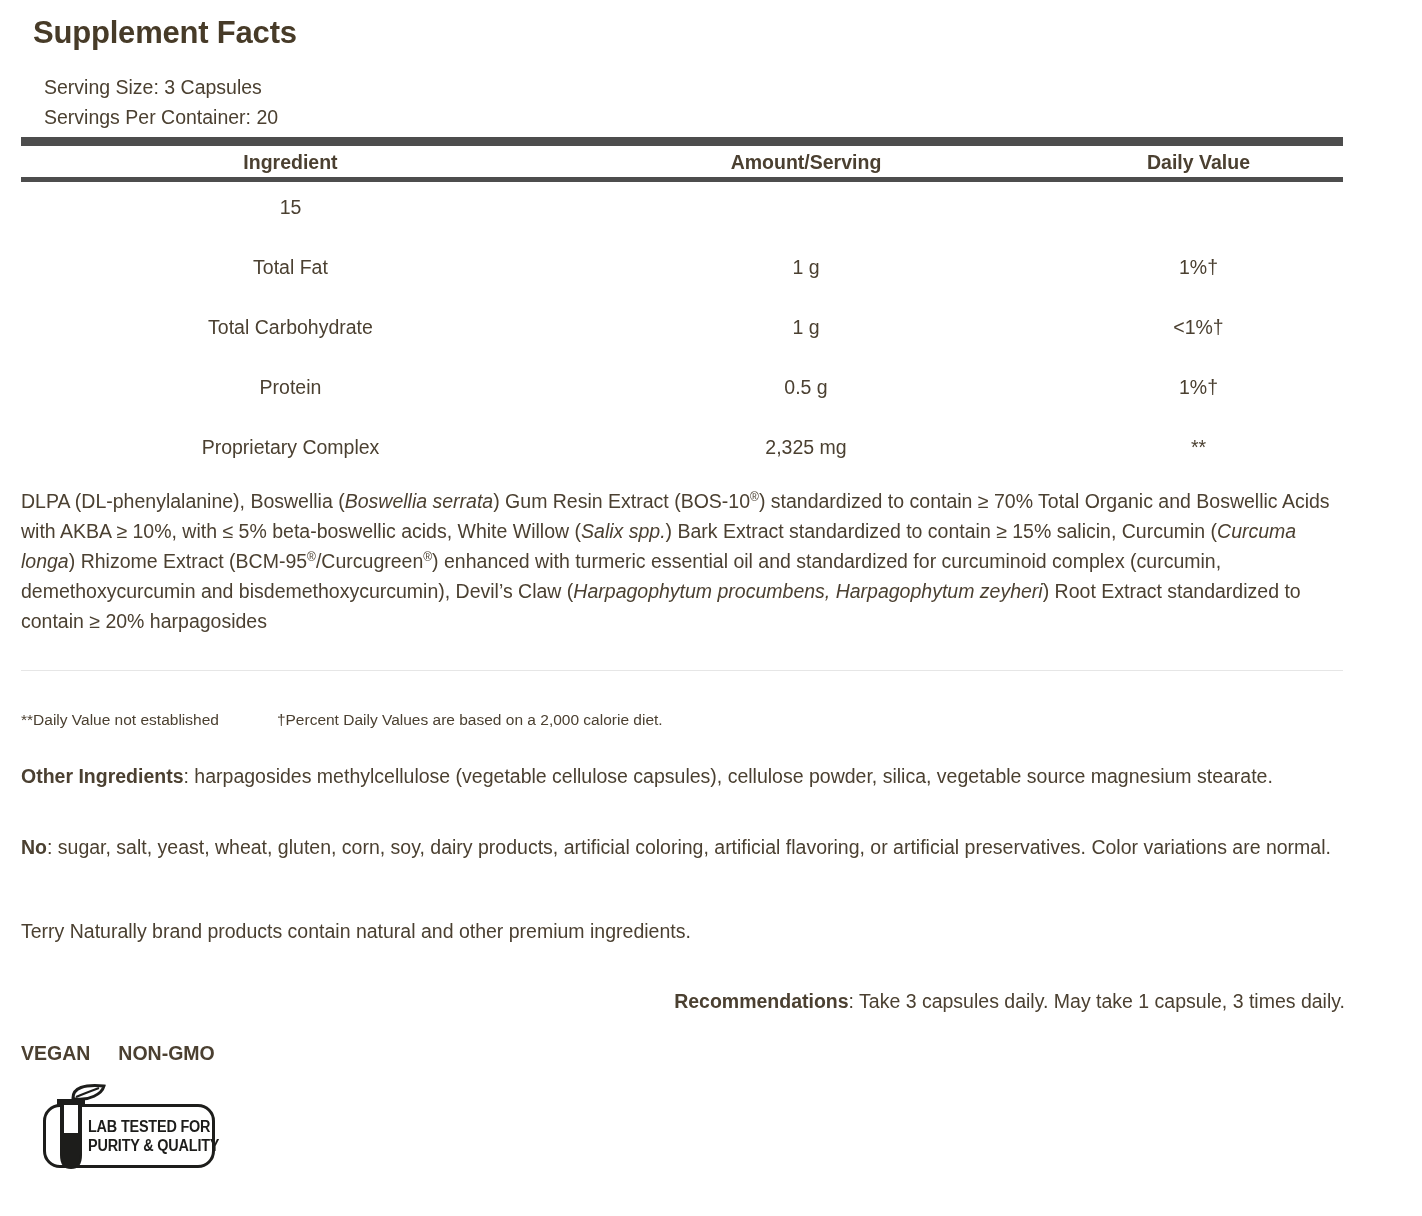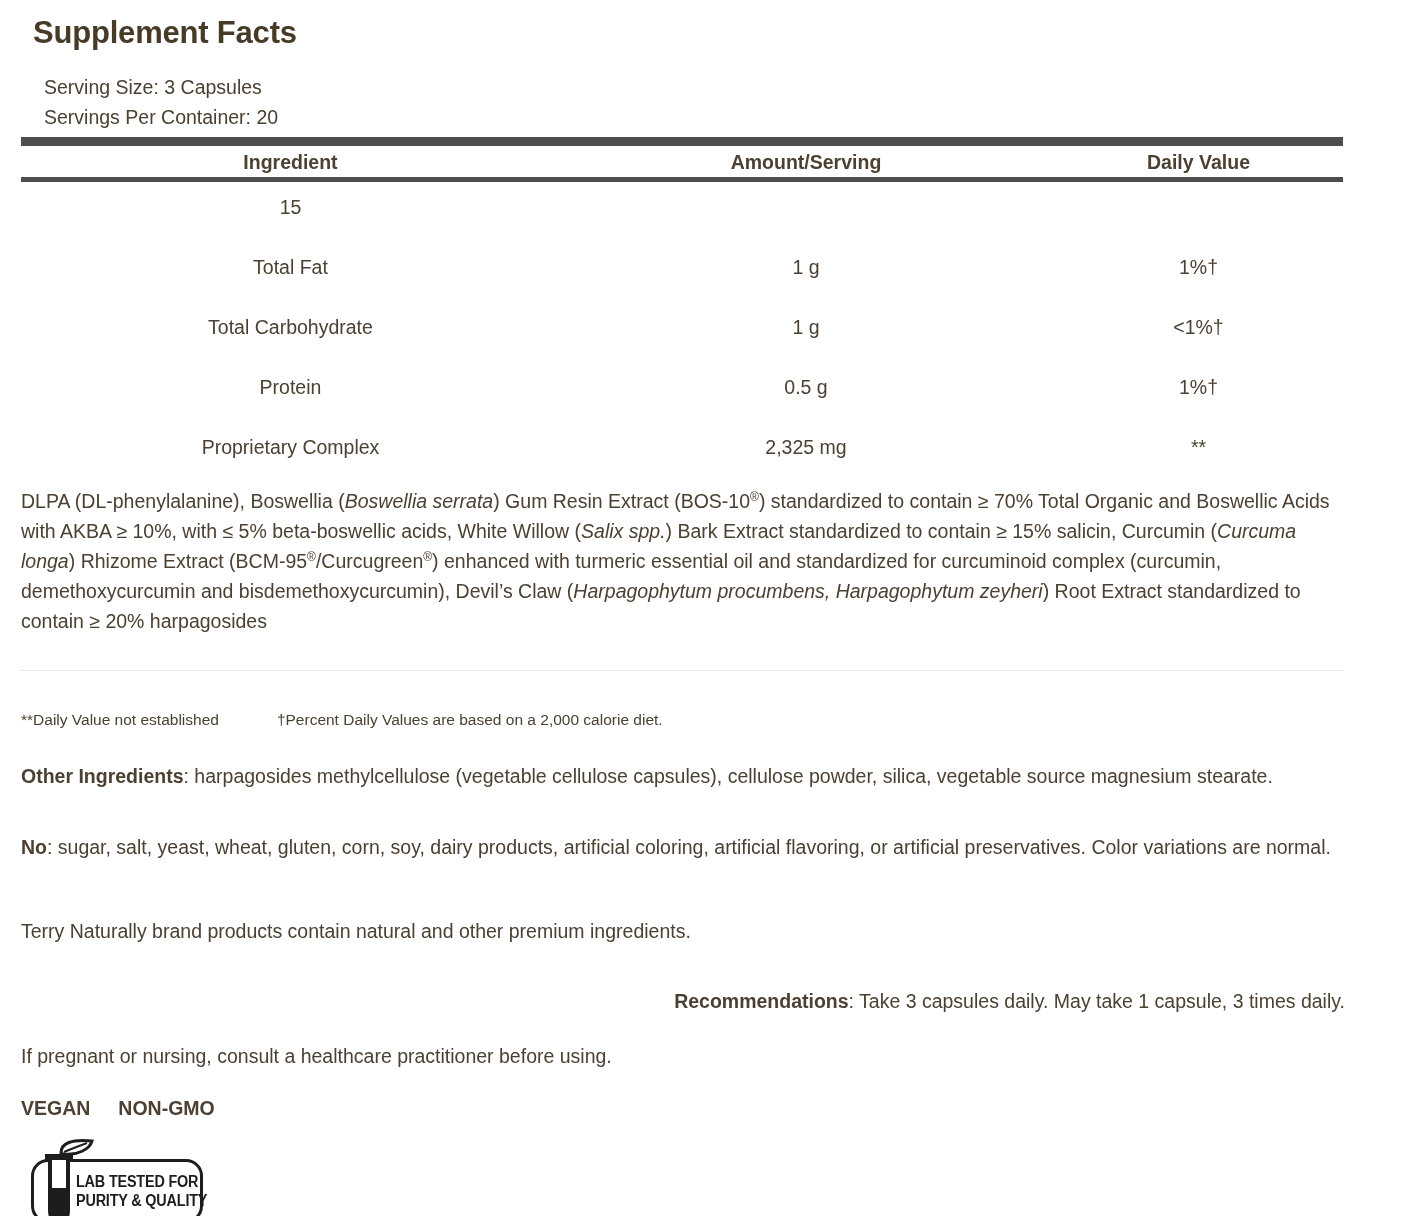--- a/index.html
+++ b/index.html
@@ -36,21 +36,21 @@
 
   .para{font-size:19.5px;line-height:30px;margin:0;width:1324px;}
   .mt-other{margin-top:32px;}
   .mt-no{margin-top:41px;}
   .mt-brand{margin-top:54px;}
   .mt-reco{margin-top:40px;text-align:right;}
   .mt-preg{margin-top:25px;}
 
   .diet-badges{margin-top:26px;font-size:19.5px;font-weight:bold;display:flex;gap:28px;align-items:center;}
 
-  .lab-badge{position:relative;margin-top:39px;margin-left:10px;width:172px;height:64px;
+  .lab-badge{position:relative;margin-top:39px;margin-left:22px;width:172px;height:64px;
     border:3px solid var(--badge-black);border-radius:17px;display:flex;align-items:center;background:#fff;}
   .lab-icon{position:absolute;left:5px;top:-22px;width:58px;height:96px;overflow:visible;}
   .lab-text{margin-left:42px;font-size:16px;font-weight:bold;line-height:19px;color:var(--badge-black);
     letter-spacing:-0.2px;transform:scaleX(0.9);transform-origin:left center;white-space:nowrap;}
 </style>
 </head>
 <body>
 
 <div class="page">
 
@@ -111,21 +111,20 @@
   </div>
 
   <p class="para mt-other"><strong>Other Ingredients</strong><span>: harpagosides methylcellulose (vegetable cellulose capsules), cellulose powder, silica, vegetable source magnesium stearate.</span></p>
 
   <p class="para mt-no"><strong>No</strong><span>: sugar, salt, yeast, wheat, gluten, corn, soy, dairy products, artificial coloring, artificial flavoring, or artificial preservatives. Color variations are normal.</span></p>
 
   <p class="para mt-brand">Terry Naturally brand products contain natural and other premium ingredients.</p>
 
   <p class="para mt-reco"><strong>Recommendations</strong><span>: Take 3 capsules daily. May take 1 capsule, 3 times daily.</span></p>
 
-  <p class="para mt-preg">If pregnant or nursing, consult a healthcare practitioner before using.</p>
 
   <div class="diet-badges">
     <span>VEGAN</span>
     <span>NON-GMO</span>
   </div>
 
   <div class="lab-badge">
     <svg class="lab-icon" viewBox="0 0 58 96" aria-hidden="true">
 
       <path d="M22,13 C22,3 33,-1 53,1 C51,9 38,16 24,14 Z" fill="#ffffff" stroke="#1d1d1b" stroke-width="3"></path>

